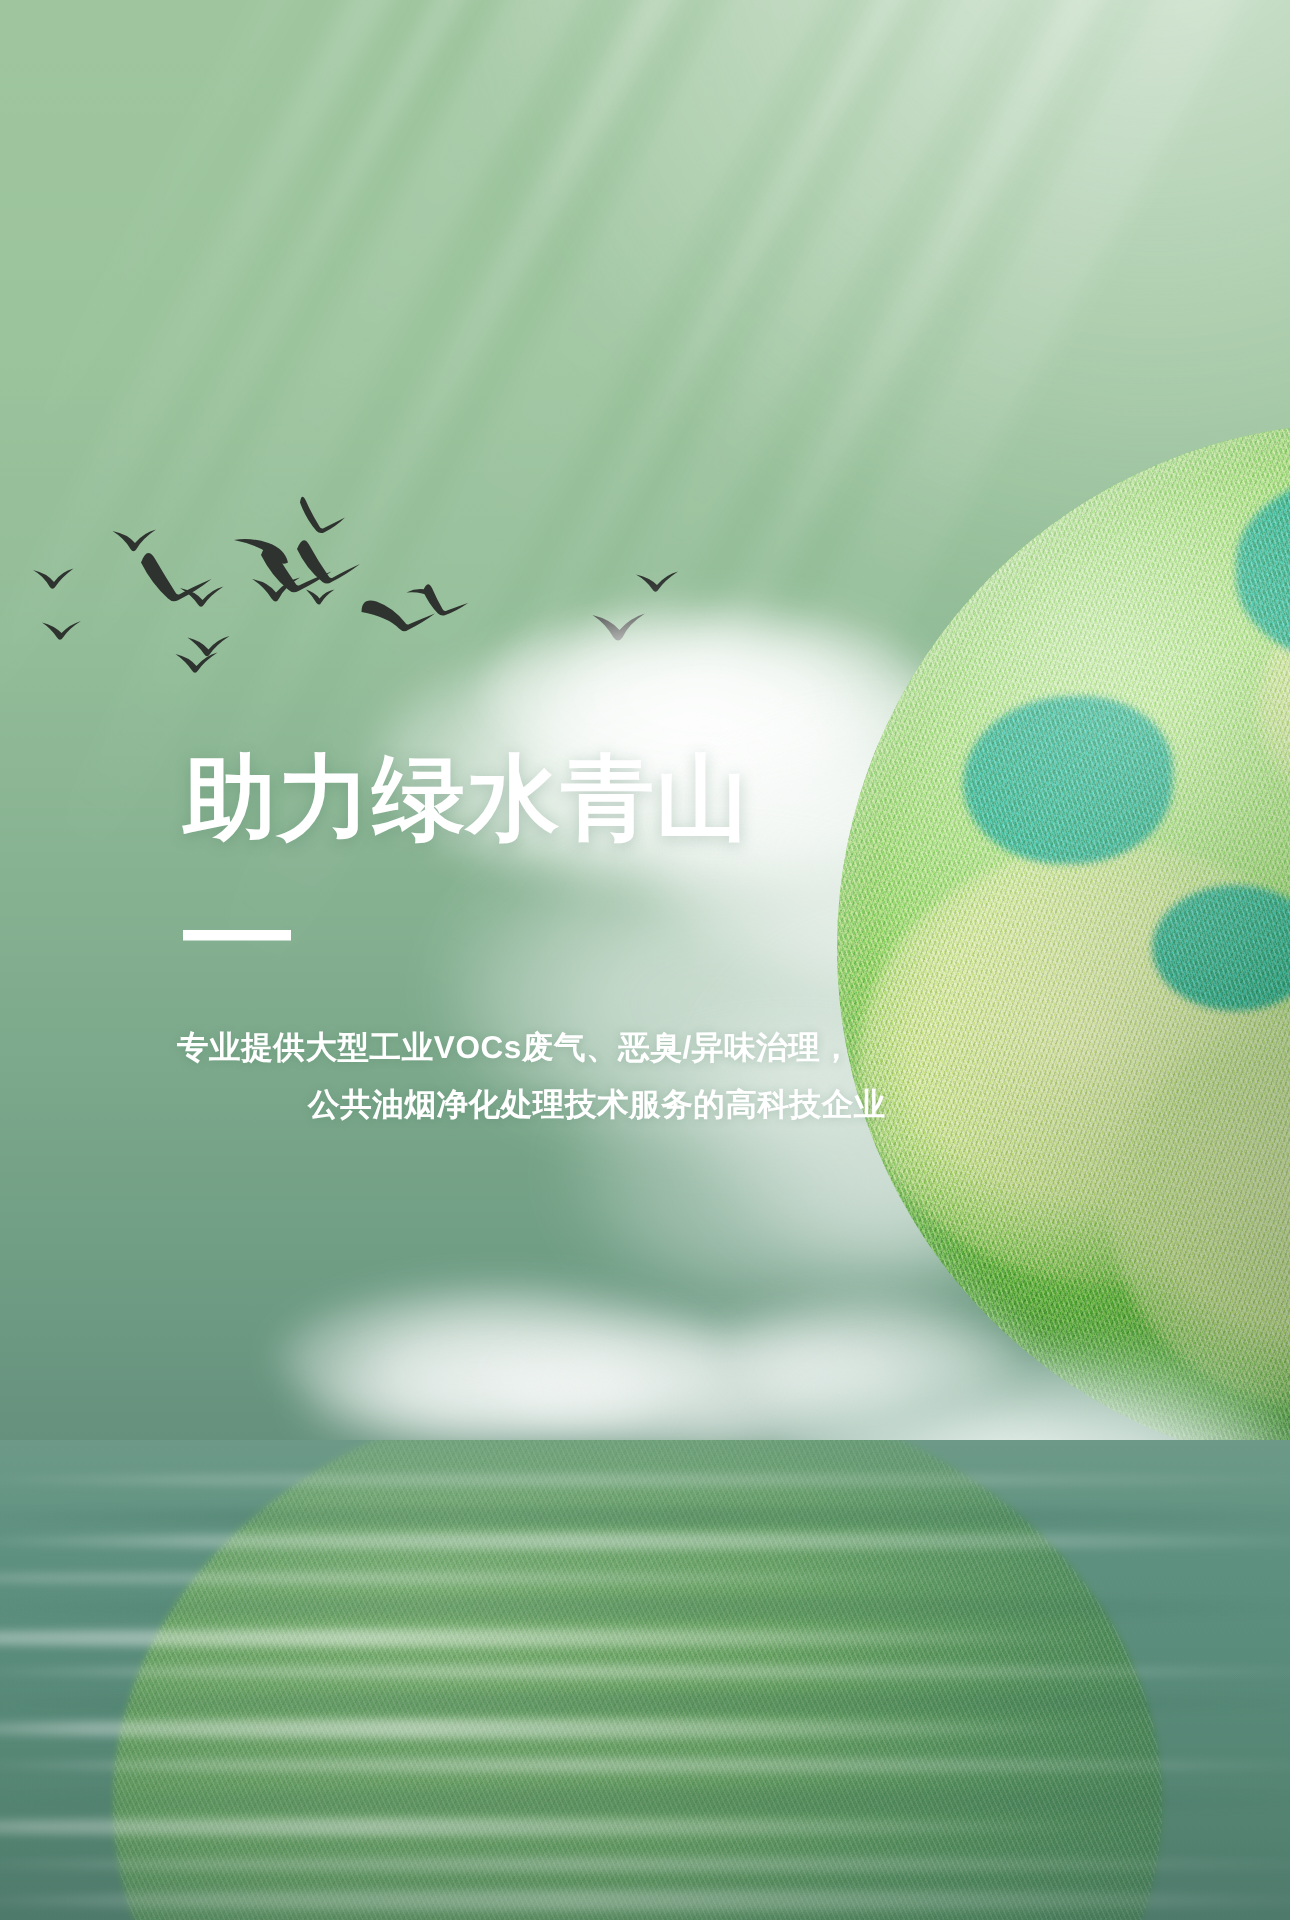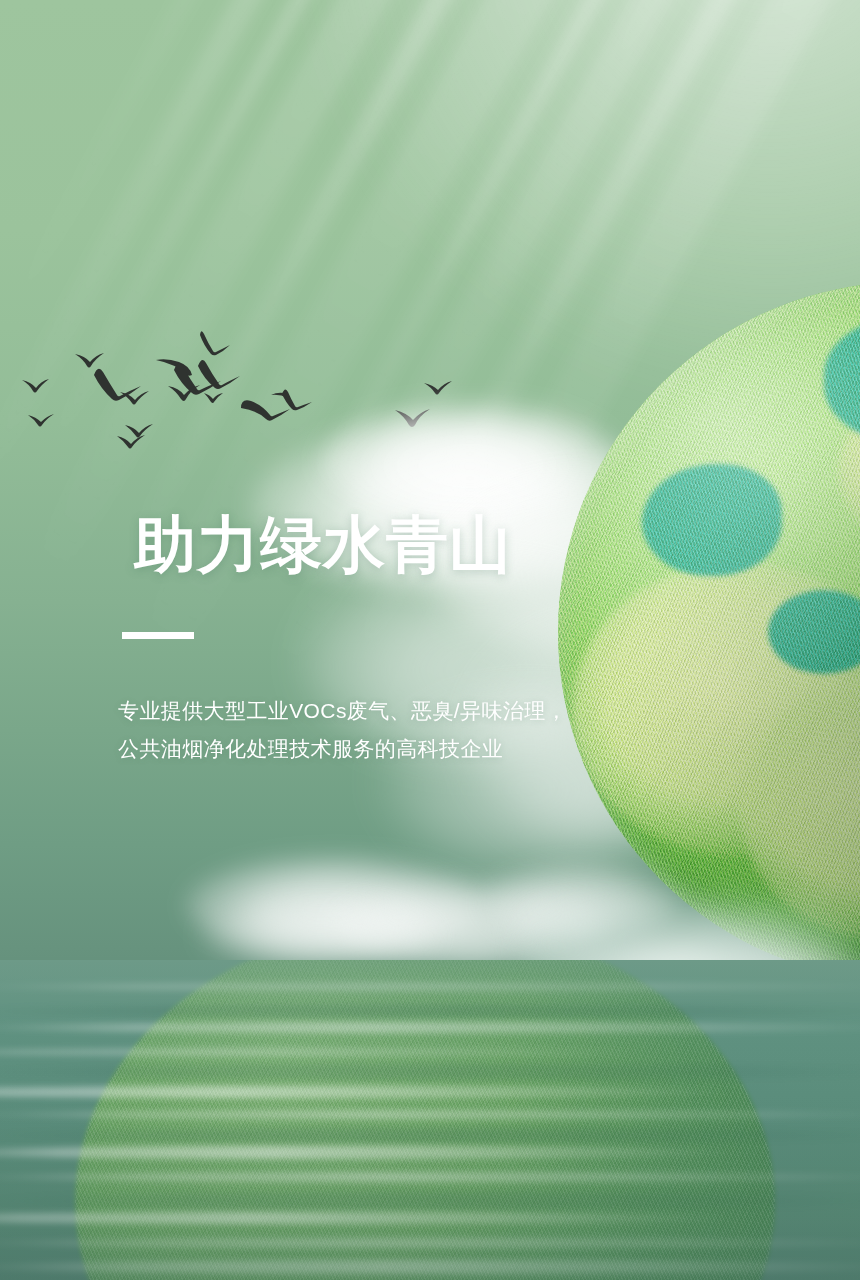--- a/index.html
+++ b/index.html
@@ -264,40 +264,40 @@
 
   
   .copy {
     position: absolute;
     left: 118px;
     top: 490px;
     width: 560px;
     z-index: 20;
   }
   .headline {
-    margin: 16px;
+    margin: 4px;
     color: #ffffff;
     font-size: 62px;
     font-weight: 700;
     line-height: 78px;
     letter-spacing: 1px;
     text-shadow: 0 2px 10px rgba(60,110,85,.28);
     white-space: nowrap;
   }
   .divider {
     width: 72px;
     height: 7px;
     background: #ffffff;
     margin: 48px 0 0 4px;
   }
   .subcopy {
     margin: 53px 0 0 0;
     color: #ffffff;
     font-size: 21px;
-    font-weight: 400;
+    font-weight: 700;
     line-height: 38px;
     letter-spacing: .4px;
     text-shadow: 0 1px 6px rgba(60,110,85,.25);
     white-space: nowrap;
   }
 </style>
 </head>
 <body>
 
 <div class="poster">
@@ -394,16 +394,16 @@
     <div class="wave" style="top:278px; height:10px; opacity:.42;"></div>
     <div class="wave" style="top:300px; height:14px; opacity:.52;"></div>
 
     <div class="water-veil"></div>
   </div>
 
   <div class="copy">
     <h1 class="headline">助力绿水青山</h1>
     <div class="divider"></div>
     <p class="subcopy">专业提供大型工业VOCs废气、恶臭/异味治理，</p>
-    <p class="subcopy" style="margin-top:0;">公共油烟净化处理技术服务的高科技企业</p>
+    <p class="subcopy" style="margin-top:0;text-align:center;">公共油烟净化处理技术服务的高科技企业</p>
   </div>
 
 </div>
 
 </body></html>

